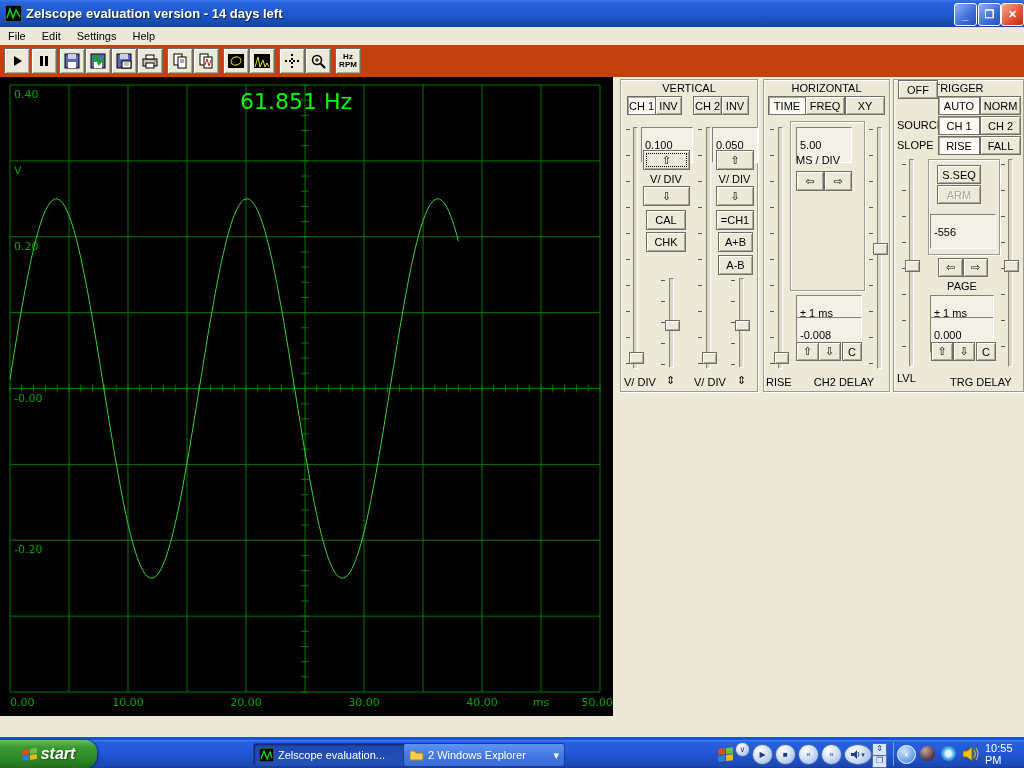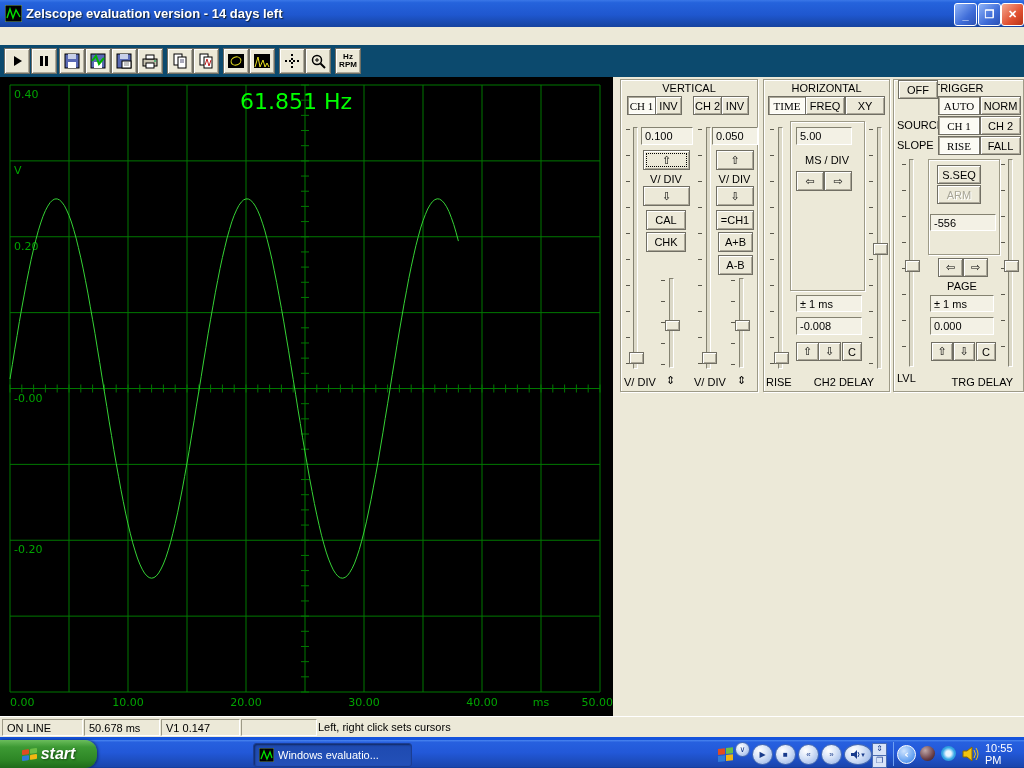--- a/index.html
+++ b/index.html
@@ -11,40 +11,40 @@
     background:linear-gradient(180deg,#3A77E8 0%,#2563DC 10%,#1F57CF 55%,#16439F 100%);
     display:flex;align-items:center;}
   .title-text{color:#fff;font-weight:bold;font-size:13px;margin-left:5px;text-shadow:1px 1px 1px #123;}
   .winbtn{width:21px;height:21px;border:1px solid #fff;border-radius:3px;color:#fff;
     display:flex;align-items:center;justify-content:center;font-size:11px;font-weight:bold;}
   .winbtn.blue{background:linear-gradient(135deg,#8FB4F8 0%,#3E6CD8 60%,#2C52B4 100%);}
   .winbtn.red{background:linear-gradient(135deg,#F4A890 0%,#E05030 60%,#B83418 100%);}
   
   .menubar{left:0;top:27px;width:1024px;height:18px;background:#ECE9D8;display:flex;align-items:center;}
   .menu-item{padding:2px 8px;}
-  .toolbar{left:0;top:45px;width:1024px;height:32px;background:#0c4a6e;border-bottom:1px solid #9D9A87;text-align:center;}
+  .toolbar{left:0;top:45px;width:1024px;height:32px;background:#c2410c;border-bottom:1px solid #9D9A87;text-align:center;}
   .tbtn{position:absolute;top:3px;width:24px;height:24px;background:#ECE9D8;
     border:1px solid #716F64;box-shadow:inset 1px 1px 0 #fff,inset -1px -1px 0 #ACA899;
     display:flex;align-items:center;justify-content:center;}
   .tbtn svg{display:block;}
   
   .scope{left:0;top:77px;width:613px;height:639px;background:#000;}
   
   .rightarea{left:613px;top:77px;width:411px;height:639px;background:#ECE9D8;}
   .panel{position:absolute;background:#ECE9D8;border:1px solid #9D9A87;
     box-shadow:inset 1px 1px 0 #fff,1px 1px 0 #fff;}
   .ptitle{position:absolute;left:0;top:2px;width:100%;text-align:center;}
   .b3{position:absolute;background:#ECE9D8;border:1px solid #716F64;
     box-shadow:inset 1px 1px 0 #fff,inset -1px -1px 0 #ACA899;
     display:flex;align-items:center;justify-content:center;font-size:11px;}
-  .b3.checked{background:#FCFBF4;box-shadow:inset 1px 1px 0 #ACA899,inset -1px -1px 0 #fff;font-family:Liberation Serif, serif;}
+  .b3.checked{background:#FCFBF4;box-shadow:inset 1px 1px 0 #ACA899,inset -1px -1px 0 #fff;}
   .b3.focus{outline:1px dotted #000;outline-offset:-4px;}
   .b3.disabled{color:#A8A697;text-shadow:1px 1px 0 #fff;}
   .fld{position:absolute;background:#F3F1E5;border:1px solid;border-color:#848271 #fff #fff #848271;
-    padding:2px 3px;display:flex;align-items:center;}
+    padding:11px 3px;display:flex;align-items:center;}
   .lbl{position:absolute;white-space:nowrap;}
   .ticks{position:absolute;width:4px;background:repeating-linear-gradient(to bottom,#5A584C 0 1px,transparent 1px 26px);}
   .ticks.short{background:repeating-linear-gradient(to bottom,#5A584C 0 1px,transparent 1px 21px);}
   .track{position:absolute;width:3px;background:#DCD9C8;border:1px solid;border-color:#848271 #fff #fff #848271;}
   .thumb{position:absolute;width:13px;height:10px;background:#ECE9D8;border:1px solid #716F64;
     box-shadow:inset 1px 1px 0 #fff,inset -1px -1px 0 #ACA899;}
   .groove{position:absolute;border:1px solid #9D9A87;box-shadow:inset 1px 1px 0 #fff,1px 1px 0 #fff;}
   .uarrow{font-family:"DejaVu Sans",sans-serif;}
   
   .statusbar{left:0;top:716px;width:1024px;height:21px;background:#ECE9D8;border-top:1px solid #fff;}
@@ -86,20 +86,26 @@
         <span>_</span>
       </div>
     <div class="abs winbtn blue" style="left:978px;top:3px">
         <span>❐</span>
       </div>
     <div class="abs winbtn red" style="left:1001px;top:3px">
         <span>✕</span>
       </div>
   </div>
 
+  <div class="abs menubar">
+    <span class="menu-item">File</span>
+    <span class="menu-item">Edit</span>
+    <span class="menu-item">Settings</span>
+    <span class="menu-item">Help</span>
+  </div>
 
   <div class="abs toolbar">
     <div class="tbtn" style="left:4px">
       <svg width="12" height="12">
           <polygon points="3,1 11,6 3,11" fill="#000"></polygon>
         </svg>
       </div>
     <div class="tbtn" style="left:31px">
       <svg width="12" height="12">
           <rect x="2" y="1" width="3" height="10" fill="#000"></rect>
@@ -374,21 +380,21 @@
       <div class="b3 checked" style="left:4px;top:16px;width:36px;height:17px">TIME</div>
       <div class="b3" style="left:41px;top:16px;width:38px;height:17px">FREQ</div>
       <div class="b3" style="left:81px;top:16px;width:38px;height:17px">XY</div>
 
       <div class="ticks" style="left:6px;top:49px;height:236px"></div>
       <div class="track" style="left:14px;top:47px;height:240px"></div>
       <div class="thumb" style="left:10px;top:272px"></div>
 
       <div class="groove" style="left:26px;top:41px;width:73px;height:168px"></div>
       <div class="fld" style="left:32px;top:47px;width:48px;height:12px">5.00</div>
-      <div class="lbl" style="left:30px;top:74px;width:66px;text-align:center">MS / DIV</div>
+      <div class="lbl" style="left:21px;top:74px;width:66px;text-align:center">MS / DIV</div>
       <div class="b3 uarrow" style="left:32px;top:91px;width:26px;height:18px">⇦</div>
       <div class="b3 uarrow" style="left:60px;top:91px;width:26px;height:18px">⇨</div>
 
       <div class="fld" style="left:32px;top:215px;width:58px;height:11px">± 1 ms</div>
       <div class="fld" style="left:32px;top:237px;width:58px;height:12px">-0.008</div>
       <div class="b3 uarrow" style="left:32px;top:262px;width:21px;height:17px">⇧</div>
       <div class="b3 uarrow" style="left:54px;top:262px;width:21px;height:17px">⇩</div>
       <div class="b3" style="left:78px;top:262px;width:18px;height:17px">C</div>
 
       <div class="ticks" style="left:105px;top:49px;height:236px"></div>
@@ -427,50 +433,50 @@
       <div class="fld" style="left:36px;top:237px;width:56px;height:12px">0.000</div>
       <div class="b3 uarrow" style="left:37px;top:262px;width:20px;height:17px">⇧</div>
       <div class="b3 uarrow" style="left:59px;top:262px;width:20px;height:17px">⇩</div>
       <div class="b3" style="left:82px;top:262px;width:18px;height:17px">C</div>
 
       <div class="ticks" style="left:107px;top:84px;height:198px"></div>
       <div class="track" style="left:114px;top:79px;height:206px"></div>
       <div class="thumb" style="left:110px;top:180px"></div>
 
       <div class="lbl" style="left:3px;top:292px">LVL</div>
-      <div class="lbl" style="left:44px;top:296px;width:75px;text-align:right">TRG DELAY</div>
+      <div class="lbl" style="left:56px;top:296px;width:75px;text-align:left">TRG DELAY</div>
     </div>
   </div>
 
-  <div class="abs statusbar">
-    <div class="spanel" style="left:2px;width:71px">ON LINE</div>
-    <div class="spanel" style="left:84px;width:66px">50.678 ms</div>
-    <div class="spanel" style="left:161px;width:69px">V1 0.147</div>
-    <div class="spanel" style="left:241px;width:66px"></div>
-    <div class="lbl" style="left:318px;top:4px">Left, right click sets cursors</div>
-  </div>
   <div class="abs framestrip"></div>
 
   <div class="abs taskbar">
     <div class="startbtn">
       <span class="flag">
         <span style="background:#E04C22"></span>
           <span style="background:#6CBE45"></span>
         <span style="background:#2E7BD8"></span>
           <span style="background:#F2B712"></span>
       </span>
       <span>start</span>
     </div>
 
     <div class="taskbtn active" style="left:253px;width:147px">
       <svg class="tb-ico" viewBox="0 0 15 14">
           <rect width="15" height="14" fill="#000" stroke="#686"></rect>
           <polyline points="2,11 5,3 8,11 11,4 13,10" fill="none" stroke="#00E000" stroke-width="1.3"></polyline>
         </svg>
-      <span>Windows evaluatio...</span>
+      <span>Zelscope evaluation...</span>
+    </div>
+    <div class="taskbtn" style="left:403px;width:150px">
+      <svg class="tb-ico" viewBox="0 0 15 14">
+          <path d="M1,4 L1,12 L14,12 L14,5 L7,5 L6,3 L1,3 Z" fill="#F6CE52" stroke="#A8821E"></path>
+        </svg>
+      <span style="flex:1">2 Windows Explorer</span>
+      <span class="uarrow">▾</span>
     </div>
 
     <svg class="abs" style="left:717px;top:6px" width="17" height="16">
       <g transform="skewY(-6)">
           <rect x="1" y="3" width="7" height="6" fill="#E04C22"></rect>
           <rect x="9" y="3" width="7" height="6" fill="#6CBE45"></rect>
           <rect x="1" y="10" width="7" height="6" fill="#2E7BD8"></rect>
           <rect x="9" y="10" width="7" height="6" fill="#F2B712"></rect>
         </g>
     </svg>

